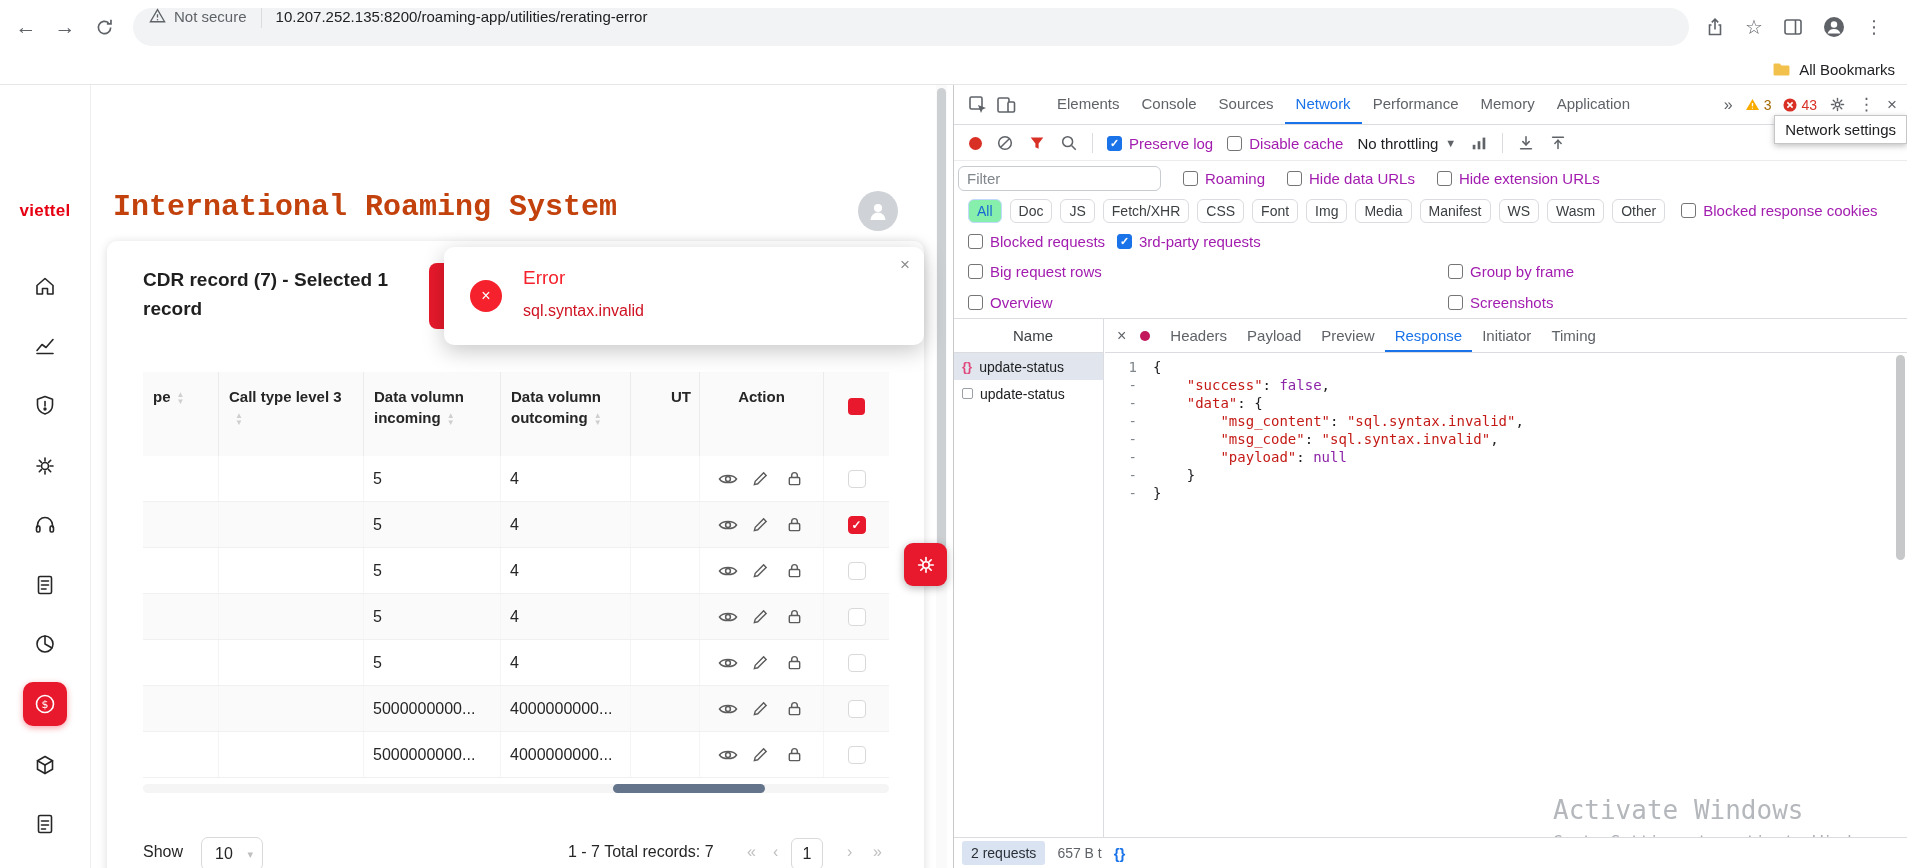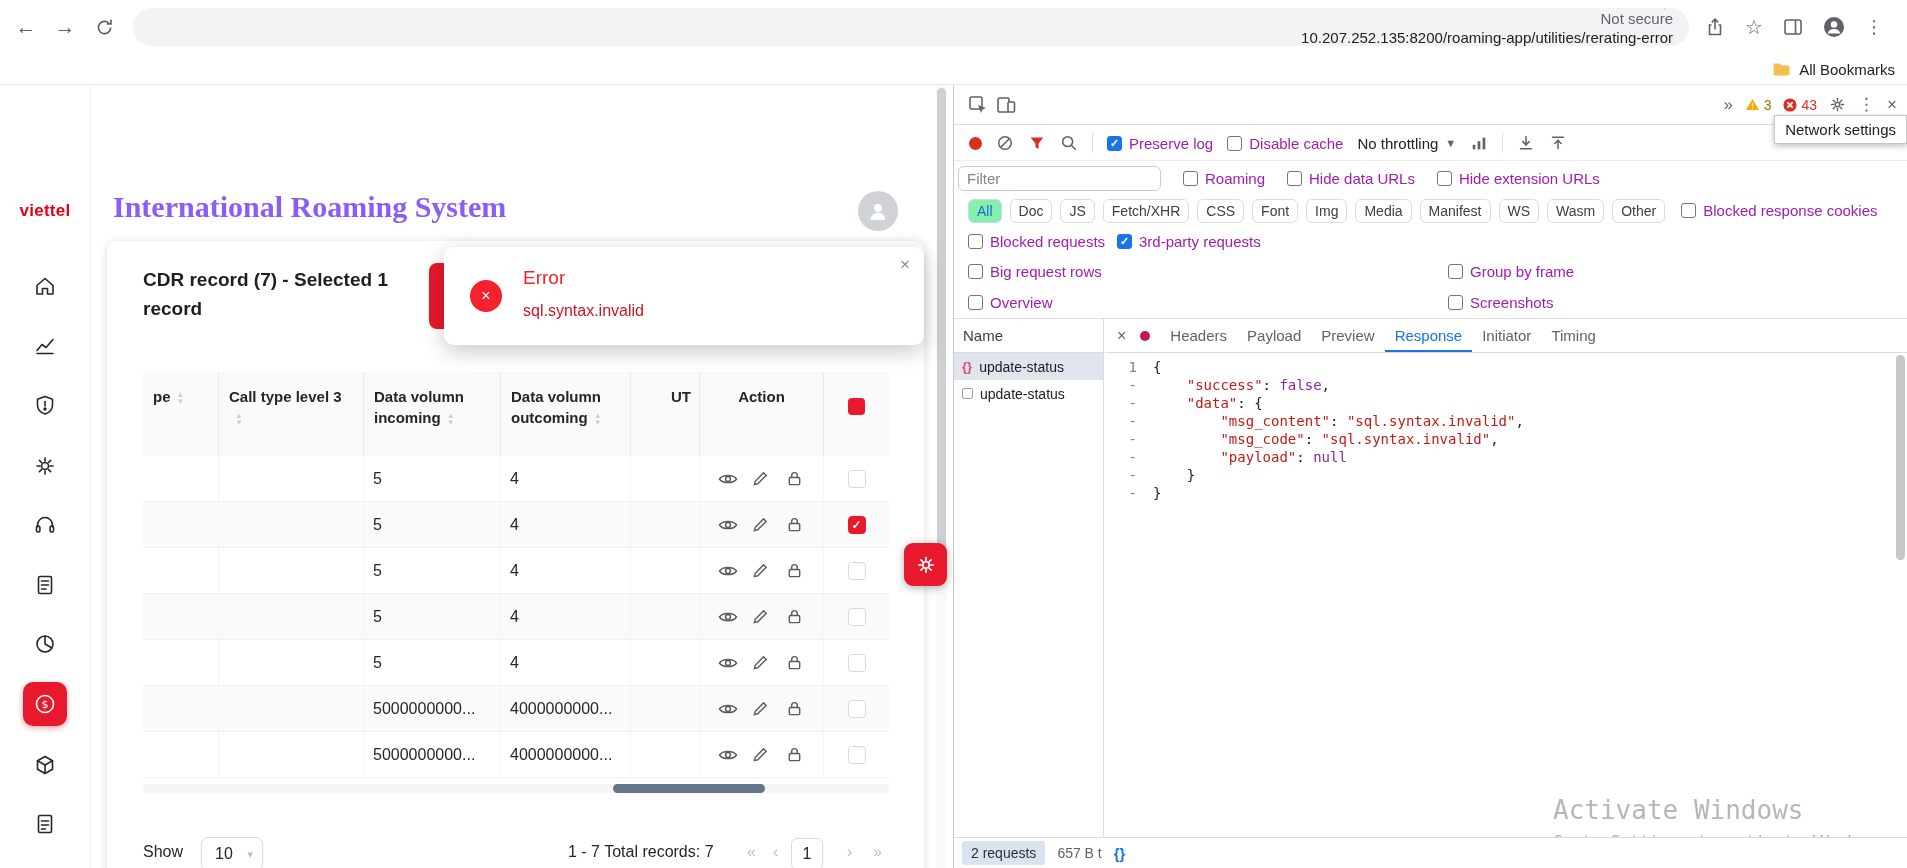--- a/index.html
+++ b/index.html
@@ -6,36 +6,36 @@
   :root{
     --brand:#e8192c; --logo:#e60012; --accent:#1a73e8; --dterr:#d93025; --thumb:#64748b;
   }
   body { font-family:"Liberation Sans", sans-serif; background:#fff; }
   .screen { position:relative; width:1907px; height:868px; background:#fff; overflow:hidden; }
   svg { display:block; }
 
   
   .chrome { position:absolute; top:0; left:0; right:0; height:54px; background:#fff; display:flex; align-items:center; }
   .navbtn { width:26px; height:26px; display:flex; align-items:center; justify-content:center; color:#5f6368; font-size:21px; margin-left:13px; cursor:pointer; }
-  .addr { margin-left:16px; width:1556px; height:38px; background:#f1f3f4; border-radius:19px; display:flex; align-items:flex-end; padding:0 16px; color:#5f6368; font-size:15px;flex-direction:column; }
+  .addr { margin-left:16px; width:1556px; height:38px; background:#f1f3f4; border-radius:19px; display:flex; align-items:flex-start; padding:0 16px; color:#5f6368; font-size:15px; }
   .addr .sep { width:1px; height:20px; background:#dadce0; margin:0 14px; }
   .addr .url { color:#202124; }
   .chrome-right { display:flex; align-items:center; gap:20px; margin-left:16px; color:#5f6368; }
   .bookmarks { position:absolute; top:54px; left:0; right:0; height:31px; background:#fff; border-bottom:1px solid #e6e6e6; display:flex; align-items:center; justify-content:flex-end; padding-right:12px; gap:8px; font-size:15px; color:#202124; }
 
   
   .app { position:absolute; top:85px; left:0; width:953px; bottom:0; background:#fff; }
   .sidebar { position:absolute; left:0; top:0; width:91px; height:100%; border-right:1px solid #eee; background:#fff; }
   .brand { position:absolute; top:116px; left:0; width:100%; text-align:center; color:var(--logo); font-weight:bold; font-size:17px; letter-spacing:.3px; }
   .side-ic { position:absolute; left:50%; transform:translateX(-50%); width:24px; height:24px; color:#262626; cursor:pointer; }
   .side-ic svg { width:24px; height:24px; stroke:currentColor; fill:none; stroke-width:1.6; stroke-linecap:round; stroke-linejoin:round; }
   .side-active { position:absolute; left:50%; transform:translateX(-50%); width:44px; height:44px; background:var(--brand); border-radius:10px; display:flex; align-items:center; justify-content:center; color:#fff; cursor:pointer; box-shadow:0 2px 6px rgba(232,25,44,.4); }
   .side-active svg { width:24px; height:24px; stroke:#fff; fill:none; stroke-width:1.6; stroke-linecap:round; stroke-linejoin:round; }
 
-  .app-title { position:absolute; left:113px; top:105px; font-family:Liberation Serif, serif; font-size:30px; font-weight:700; color:#8b5cf6; }
+  .app-title { position:absolute; left:113px; top:105px; font-family:Liberation Mono, monospace; font-size:30px; font-weight:700; color:#c2410c; }
   .avatar { position:absolute; left:858px; top:106px; width:40px; height:40px; border-radius:50%; background:#cfd2d6; display:flex; align-items:center; justify-content:center; cursor:pointer; }
 
   .card { position:absolute; left:107px; top:156px; width:817px; height:656px; background:#fff; border-radius:10px; box-shadow:0 1px 10px rgba(0,0,0,.14); }
   .card-heading { position:absolute; left:36px; top:24px; width:255px; font-size:19px; font-weight:700; color:#1f1f1f; line-height:29px; }
   .hidden-btn { position:absolute; left:322px; top:22px; width:38px; height:66px; background:var(--brand); border-radius:8px; cursor:pointer; }
   .toast { position:absolute; left:337px; top:6px; width:480px; height:98px; background:#fff; border-radius:10px; box-shadow:0 6px 22px rgba(0,0,0,.22); z-index:5; }
   .toast-close { position:absolute; right:14px; top:8px; color:#8c8c8c; font-size:17px; cursor:pointer; }
   .toast-ic { position:absolute; left:26px; top:33px; width:32px; height:32px; border-radius:50%; background:#f5222d; color:#fff; display:flex; align-items:center; justify-content:center; font-size:16px; }
   .toast-title { position:absolute; left:79px; top:20px; font-size:19px; color:#f5222d; }
   .toast-msg { position:absolute; left:79px; top:55px; font-size:16px; color:#cf1322; }
@@ -109,21 +109,21 @@
   .brc { margin-right:119px; }
 
   .dt-checksrow { position:absolute; left:0; right:0; height:30px; display:flex; align-items:center; }
   .cr1 { top:141px; } .cr2 { top:171px; } .cr3 { top:201px; height:33px; border-bottom:1px solid #dadce0; }
   .chk-a { margin-left:14px; }
   .chk-b { position:absolute; left:163px; }
   .chk-c { position:absolute; left:494px; }
 
   .net-split { position:absolute; top:234px; left:0; right:0; bottom:31px; }
   .req-pane { position:absolute; left:0; top:0; width:150px; height:100%; border-right:1px solid #dadce0; background:#fff; }
-  .req-head { height:34px; line-height:34px; padding-left:9px; border-bottom:1px solid #dadce0; color:#3c4043; font-size:15px; }
+  .req-head { height:34px; line-height:34px; padding-left:9px; border-bottom:1px solid #dadce0; color:#3c4043; font-size:15px;text-align:center; }
   .req-row { height:27px; display:flex; align-items:center; gap:7px; padding-left:8px; font-size:14px; color:#202124; cursor:pointer; white-space:nowrap; overflow:hidden; }
   .req-row.sel { background:#e1e6ee; }
   .req-ic-json { color:#e0457b; font-weight:bold; font-size:13px; flex:none; }
   .req-ic-plain { width:11px; height:11px; border:1.5px solid #9aa0a6; border-radius:2px; flex:none; }
 
   .detail-pane { position:absolute; left:151px; top:0; right:0; height:100%; background:#fff; }
   .dtl-tabs { height:34px; border-bottom:1px solid #dadce0; display:flex; align-items:center; padding-left:12px; }
   .dtl-close { color:#5f6368; font-size:16px; cursor:pointer; margin-right:14px; }
   .dtl-dot { width:10px; height:10px; border-radius:50%; background:#c2185b; margin-right:10px; flex:none; }
   .dtl-tab { padding:0 10px; line-height:33px; color:#5f6368; font-size:15px; cursor:pointer; }
@@ -572,20 +572,29 @@
             <rect x="2" y="2" width="12" height="12" rx="1.5" fill="none" stroke="currentColor" stroke-width="1.6"></rect>
             <path d="M10 10 L18 13 L14.5 14.5 L13 18 Z" fill="currentColor"></path>
           </svg>
         </span>
       <span class="dt-toolic" style="margin-left:4px">
           <svg width="20" height="20" viewBox="0 0 20 20">
             <rect x="2" y="3" width="11" height="14" rx="1.5" fill="none" stroke="currentColor" stroke-width="1.6"></rect>
             <rect x="12" y="7" width="6.5" height="10" rx="1.2" fill="#fff" stroke="currentColor" stroke-width="1.6"></rect>
           </svg>
         </span>
+      <div class="dt-tabs" id="dt-tabs">
+          <div class="dt-tab">Elements</div>
+          <div class="dt-tab">Console</div>
+          <div class="dt-tab">Sources</div>
+          <div class="dt-tab active">Network</div>
+          <div class="dt-tab">Performance</div>
+          <div class="dt-tab">Memory</div>
+          <div class="dt-tab">Application</div>
+        </div>
       <div class="dt-tabbar-right">
         <span style="font-size:16px">»</span>
         <span class="badge">
           <svg width="15" height="13" viewBox="0 0 20 18">
               <path d="M10 1.5 L19 16.5 H1 Z" fill="#f9ab00"></path>
               <line x1="10" y1="7" x2="10" y2="11.5" stroke="#fff" stroke-width="1.8"></line>
               <circle cx="10" cy="14" r="1" fill="#fff"></circle>
             </svg>
           <span class="wnum">3</span>
         </span>

